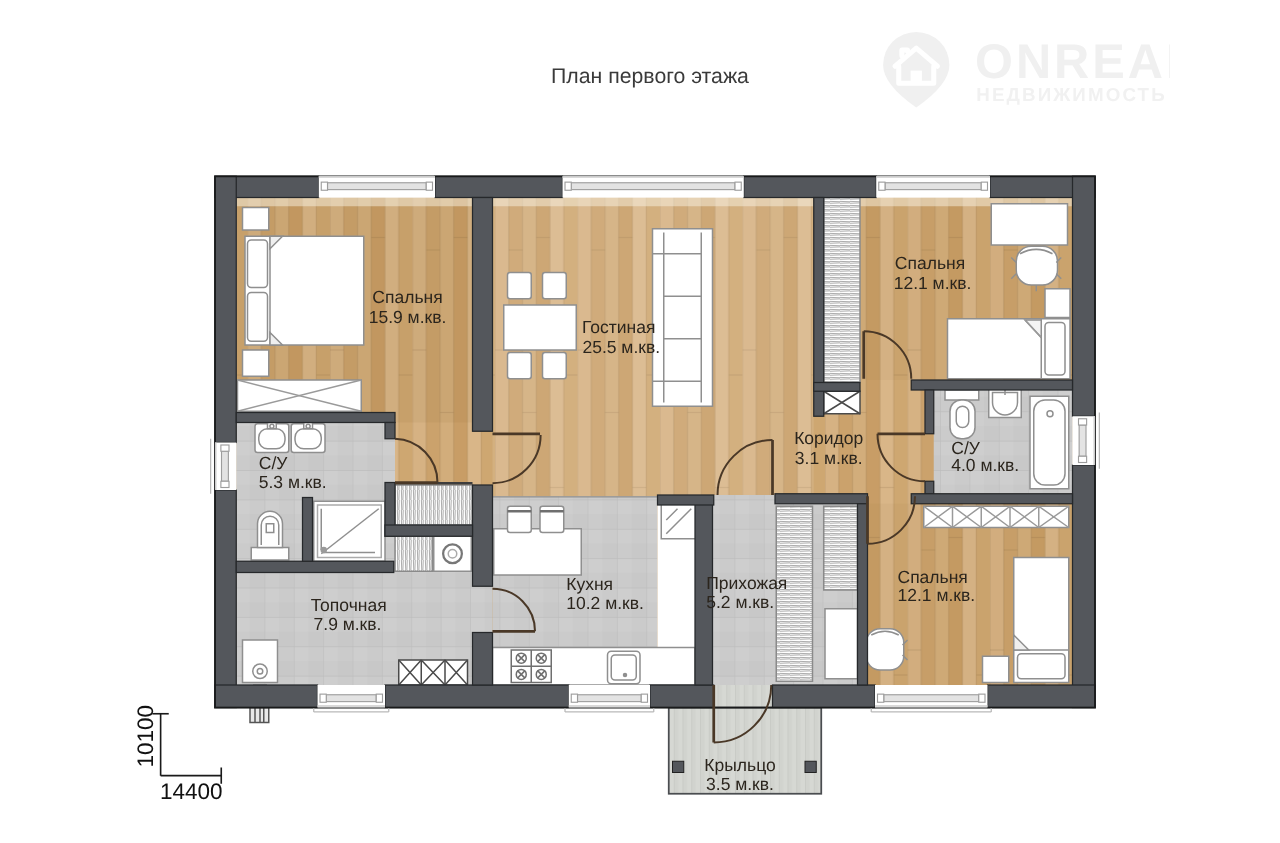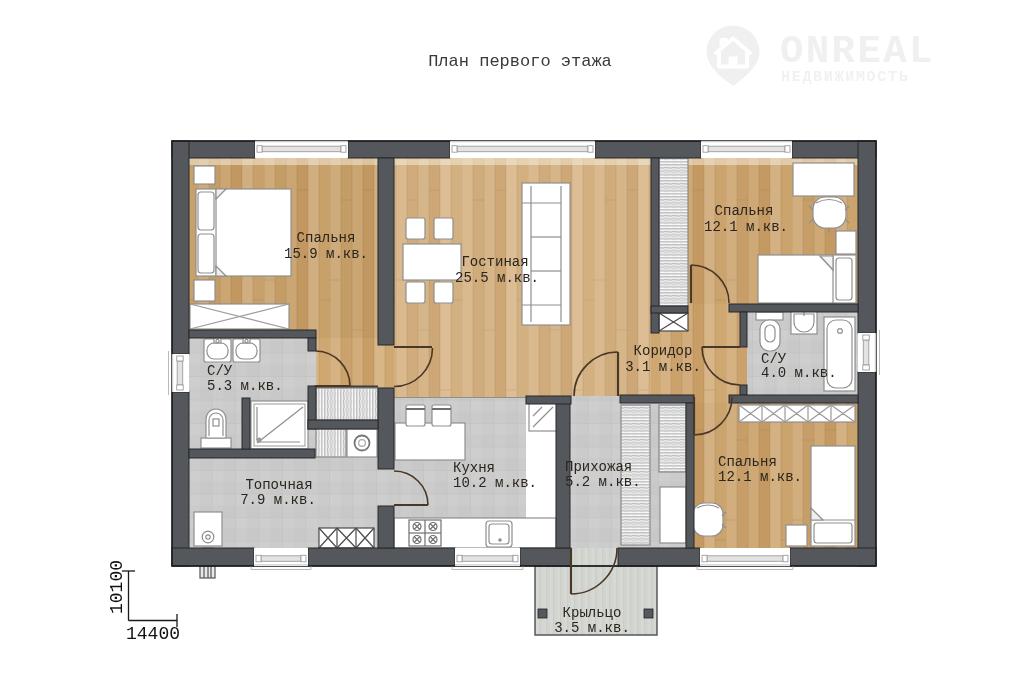--- a/index.html
+++ b/index.html
@@ -1,17 +1,17 @@
 <!DOCTYPE html>
 <html><head>
 <meta charset="utf-8">
 <style>
 html,body{margin:0;padding:0;background:#ffffff;}
 #page{width:936px;height:674px;position:relative;overflow:hidden;background:#ffffff;
-font-family:Liberation Mono, monospace;}
+font-family:Liberation Sans, sans-serif;}
 svg{display:block;}
 </style>
 </head>
 <body>
 <div id="page">
 <svg width="1024" height="674" viewBox="0 0 1024 674">
 <defs>
 <pattern id="wood" width="66" height="240" patternUnits="userSpaceOnUse">
   <rect width="66" height="240" fill="#d0aa76"></rect>
   <rect x="0" width="11" height="240" fill="#d6b283"></rect>

